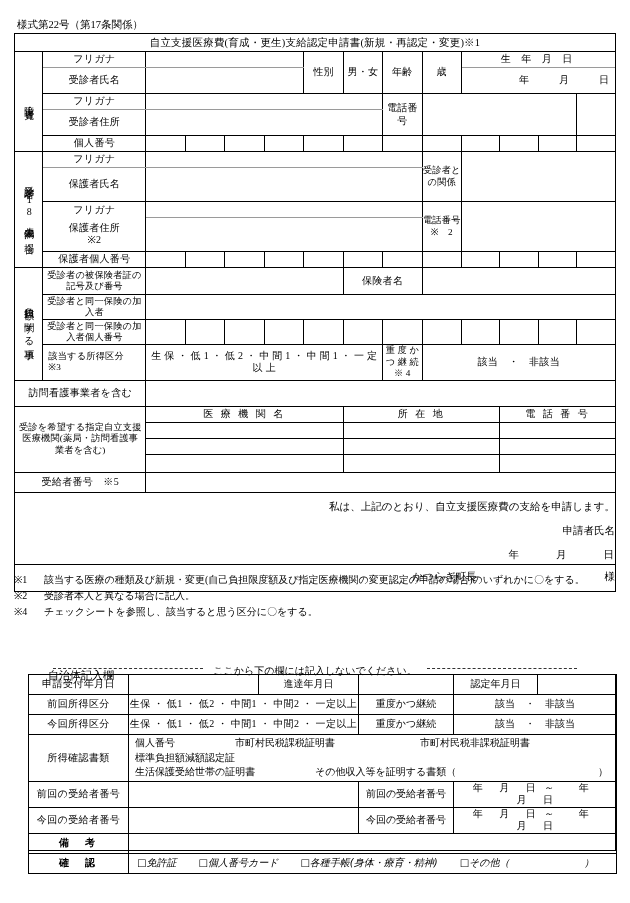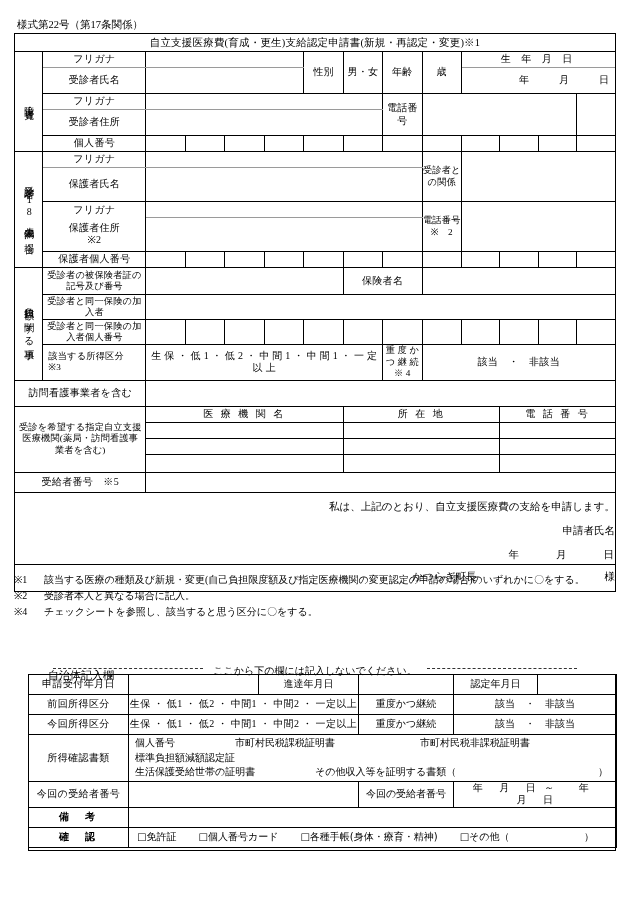--- a/index.html
+++ b/index.html
@@ -185,21 +185,21 @@
     vertical-align: middle;
   }
   .doc-cell .r1 span, .doc-cell .r2 span { display: inline-block; }
   .date-range { letter-spacing: 0.5px; font-size: 10px; }
   .date-range span { display: inline-block; }
   .confirm-cell {
     text-align: left;
     padding-left: 8px;
     font-size: 10px;
   }
-  .confirm-cell span { margin-right: 22px; white-space: nowrap; }
+  .confirm-cell span { margin-right: 22px; white-space: nowrap; font-style: italic; }
   .confirm-cell span.last { margin-right: 0; }
   .chk { font-family: "DejaVu Sans", sans-serif; font-size: 10px; }
   .kakko-end { float: right; margin-right: 6px; }
   .wide-lbl { letter-spacing: 3px; font-weight: bold; }
 </style>
 </head>
 <body>
 
 <div class="page">
 
@@ -456,20 +456,28 @@
         <td colspan="5" class="doc-cell">
           <div class="r1">
             <span style="width:100px">個人番号</span><span style="width:185px">市町村民税課税証明書</span><span style="width:130px">市町村民税非課税証明書</span><span>標準負担額減額認定証</span>
           </div>
           <div class="r2">
             <span style="width:180px">生活保護受給世帯の証明書</span><span>その他収入等を証明する書類（</span><span class="kakko-end">）</span>
           </div>
         </td>
       </tr>
       <tr>
+        <td class="leftlbl">前回の受給者番号</td>
+        <td colspan="2"></td>
+        <td>前回の受給者番号</td>
+        <td colspan="2" class="date-range">
+          <span style="margin-left:8px;margin-right:16px">年</span><span style="margin-right:16px">月</span><span style="margin-right:8px">日</span><span style="margin-right:24px">～</span><span style="margin-right:16px">年</span><span style="margin-right:16px">月</span><span>日</span>
+        </td>
+      </tr>
+      <tr>
         <td class="leftlbl">今回の受給者番号</td>
         <td colspan="2"></td>
         <td>今回の受給者番号</td>
         <td colspan="2" class="date-range">
           <span style="margin-left:8px;margin-right:16px">年</span><span style="margin-right:16px">月</span><span style="margin-right:8px">日</span><span style="margin-right:24px">～</span><span style="margin-right:16px">年</span><span style="margin-right:16px">月</span><span>日</span>
         </td>
       </tr>
       <tr>
         <td class="leftlbl wide-lbl">備　考</td>
         <td colspan="5"></td>

